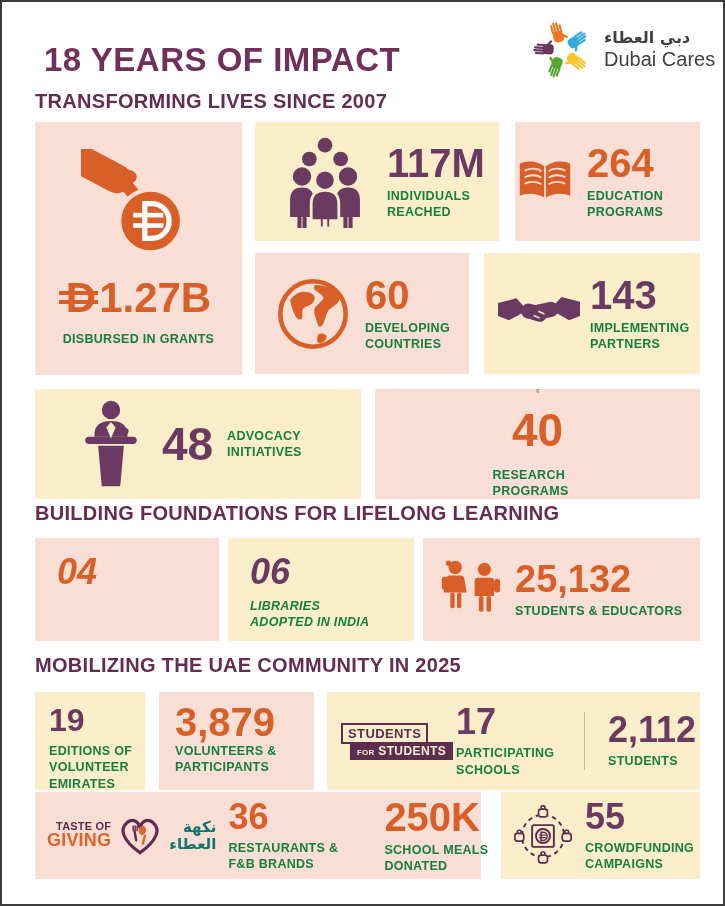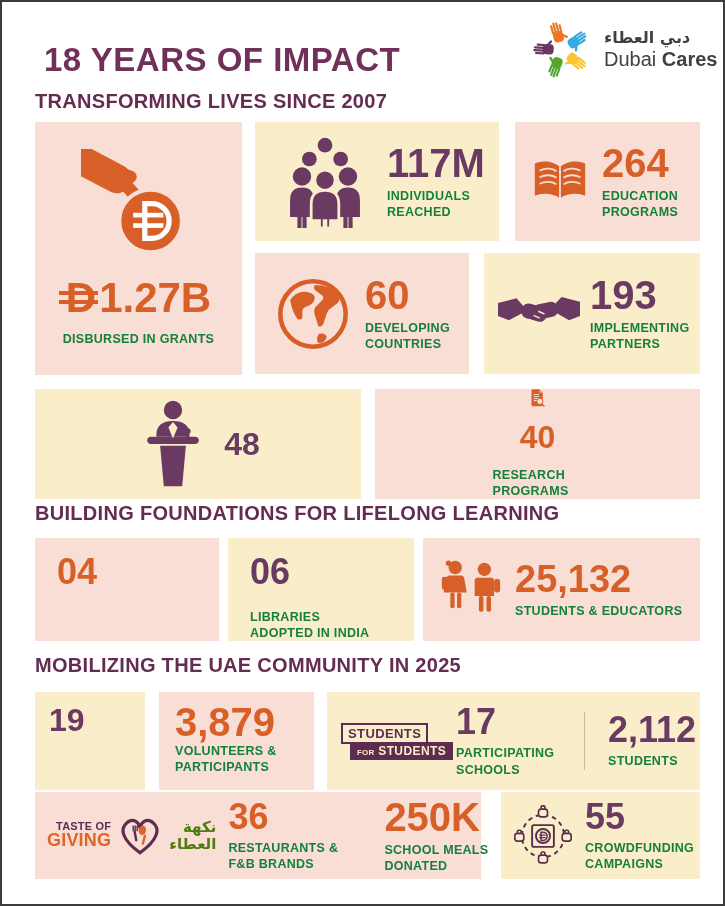--- a/index.html
+++ b/index.html
@@ -4,21 +4,21 @@
 <style>
   html,body{margin:0;padding:0;background:#e8e8e8;}
   .page{position:relative;width:725px;height:906px;background:#ffffff;border:2px solid #3b3b3b;
         box-sizing:border-box;font-family:"Liberation Sans",sans-serif;overflow:hidden;margin:0 auto;}
   
   .title{position:absolute;left:42px;top:24px;font-size:33px;font-weight:700;color:#70305a;letter-spacing:.5px;margin-top:15px;}
   .logo{position:absolute;left:528px;top:16px;display:flex;align-items:center;gap:10px;}
   .logo-text{display:flex;flex-direction:column;line-height:1.05;}
   .logo-arabic{font-family:"DejaVu Sans",sans-serif;font-size:16px;font-weight:700;color:#414042;text-align:left;}
   .logo-latin{font-size:20px;color:#414042;margin-top:3px;}
-  .logo-latin b{font-weight:700;}
+  .logo-latin b{font-weight:400;}
   
   .sec{position:absolute;left:33px;margin:0;font-size:20px;font-weight:700;color:#652c52;letter-spacing:.3px;}
   
   .card{position:absolute;display:flex;align-items:center;box-sizing:border-box;}
   .pink{background:#f8ded4;}
   .cream{background:#faeeca;}
   .col{display:flex;flex-direction:column;}
   .num{font-weight:700;line-height:1;}
   .orange{color:#d85f27;}
   .plum{color:#6b3a63;}
@@ -28,49 +28,49 @@
   .vdiv.on-pink{background:#dcc2b4;}
 
   #card-grants{left:33px;top:120px;width:207px;height:253px;flex-direction:column;justify-content:center;gap:12px;}
   #card-grants .numrow{display:flex;align-items:center;}
   .dirham{position:relative;display:inline-block;margin-right:3px;}
   .dirham::before,.dirham::after{content:"";position:absolute;left:-7px;width:39px;height:4px;background:currentColor;}
   .dirham::before{top:14px;}
   .dirham::after{top:23px;}
 
   #card-individuals{left:253px;top:120px;width:244px;height:119px;padding-left:24px;gap:16px;}
-  #card-education{left:513px;top:120px;width:185px;height:119px;padding-left:15px;gap:12px;}
+  #card-education{left:513px;top:120px;width:185px;height:119px;padding-left:0;gap:12px;}
   #card-countries{left:253px;top:251px;width:214px;height:121px;padding-left:20px;gap:14px;}
   #card-partners{left:482px;top:251px;width:216px;height:121px;padding-left:14px;gap:10px;}
   #card-advocacy{left:33px;top:387px;width:326px;height:110px;justify-content:center;gap:14px;}
   #card-research{left:373px;top:387px;width:325px;height:110px;justify-content:center;gap:14px;flex-direction:column;}
   #card-schools{left:33px;top:536px;width:184px;height:103px;}
   #card-libraries{left:226px;top:536px;width:186px;height:103px;}
   #card-students{left:421px;top:536px;width:277px;height:103px;padding-left:14px;gap:10px;}
-  .stack{flex-direction:column;align-items:flex-start;justify-content:space-between;padding:16px 0 0 22px;}
+  .stack{flex-direction:column;align-items:flex-start;justify-content:flex-start;padding:16px 0 0 22px;font-style:italic;}
   .stack .lbl{margin-top:8px;}
   #card-editions{left:33px;top:690px;width:110px;height:98px;padding:12px 0 0 14px;flex-direction:column;align-items:flex-start;justify-content:flex-start;}
   #card-editions .lbl{margin-top:7px;}
   #card-volunteers{left:157px;top:690px;width:155px;height:98px;padding:10px 0 0 16px;flex-direction:column;align-items:flex-start;justify-content:flex-start;}
   #card-volunteers .lbl{margin-top:1px;}
   #card-sfs{left:325px;top:690px;width:373px;height:98px;padding-left:14px;gap:15px;}
   #card-tog{left:33px;top:790px;width:446px;height:87px;padding-left:12px;gap:12px;}
   #card-crowdfunding{left:499px;top:790px;width:199px;height:87px;padding-left:10px;gap:10px;}
   .stat .lbl{margin-top:5px;}
 
   .sfs-logo{display:flex;flex-direction:column;align-items:flex-start;width:100px;}
   .sfs-top{border:2px solid #5e2c50;color:#5e2c50;font-weight:700;font-size:13px;padding:1px 5px;letter-spacing:.4px;}
   .sfs-bottom{background:#5e2c50;color:#faeeca;font-weight:700;font-size:12px;padding:2px 7px;margin-top:-2px;margin-left:9px;letter-spacing:.4px;white-space:nowrap;}
   .sfs-for{font-size:8px;letter-spacing:.2px;}
 
   .tog-logo{display:flex;align-items:center;gap:5px;}
   .tog-top{color:#5e2c50;font-size:11px;font-weight:700;letter-spacing:.2px;}
   .tog-giving{color:#e0632a;font-size:18px;font-weight:700;margin-top:-2px;letter-spacing:.2px;}
-  .tog-arabic{font-family:"DejaVu Sans",sans-serif;direction:rtl;color:#4d7c0f;font-weight:700;font-size:15px;line-height:1.1;}.n32{font-size:32px}.n36{font-size:36px}
-  .n38{font-size:38px}.n40{font-size:40px}.n42{font-size:42px}.n46{font-size:32px}
+  .tog-arabic{font-family:"DejaVu Sans",sans-serif;direction:rtl;color:#0f766e;font-weight:700;font-size:15px;line-height:1.1;}.n32{font-size:32px}.n36{font-size:36px}
+  .n38{font-size:38px}.n40{font-size:40px}.n42{font-size:42px}.n46{font-size:46px}
   .w85{width:85px}.w90{width:90px}.w95{width:95px}.w100{width:100px}.w105{width:105px}
   .w110{width:110px}.w115{width:115px}.w120{width:120px}.w125{width:125px}
   .w140{width:140px}.nowrap{white-space:nowrap}
 </style>
 </head>
 <body>
 
 <div class="page">
 
   <div class="title">18 YEARS OF IMPACT</div>
@@ -168,38 +168,39 @@
     <svg width="86" height="48" viewBox="0 0 120 64">
       <g fill="#6b3a63">
         <path d="M0,16 L27,9 L43,27 L16,41 L0,35 Z"></path>
         <path d="M120,14 L93,7 L76,25 L104,41 L120,35 Z"></path>
         <rect x="34" y="19" width="38" height="22" rx="10" transform="rotate(16 53 30)"></rect>
         <rect x="50" y="16" width="38" height="22" rx="10" transform="rotate(-12 69 27)"></rect>
       </g>
       <path stroke="#faeeca" stroke-width="2.2" fill="none" d="M45,40 l9,4 M52,34 l9,4 M59,28 l9,4"></path>
     </svg>
     <div class="col">
-      <div class="num n40 plum">193</div>
+      <div class="num n40 plum">143</div>
       <div class="lbl w110" style="margin-top:5px">IMPLEMENTING PARTNERS</div>
     </div>
   </div>
 
   <div id="card-advocacy" class="card cream">
     <svg width="74" height="92" viewBox="0 0 80 100">
       <g fill="#6b3a63">
         <circle cx="40" cy="13" r="10"></circle>
         <path d="M22,40 q0,-15 18,-15 q18,0 18,15 v2 h-36 z"></path>
         <circle cx="56" cy="36" r="3.2"></circle>
         <rect x="54.7" y="36" width="2.6" height="8"></rect>
         <rect x="12" y="42" width="56" height="8" rx="4"></rect>
         <path d="M26,52 h28 l-4,44 h-20 z"></path>
       </g>
       <path d="M40,26 l5,6 -5,12 -5,-12 z" fill="#faeeca"></path>
     </svg>
     <div class="num n46 plum">48</div>
+    <div class="lbl w95">ADVOCACY INITIATIVES</div>
   </div>
 
   <div id="card-research" class="card pink">
     <svg width="78" height="88" viewBox="0 0 92 102">
       <path fill="#d85f27" d="M16,2 h38 l20,20 v70 q0,8 -8,8 h-50 q-8,0 -8,-8 v-82 q0,-8 8,-8 z"></path>
       <path fill="#eda983" d="M54,2 l20,20 h-16 q-4,0 -4,-4 z"></path>
       <rect x="20" y="30" width="34" height="5" rx="2.5" fill="#ffffff"></rect>
       <rect x="20" y="42" width="34" height="5" rx="2.5" fill="#ffffff"></rect>
       <rect x="20" y="54" width="34" height="5" rx="2.5" fill="#ffffff"></rect>
       <rect x="20" y="66" width="20" height="5" rx="2.5" fill="#ffffff"></rect>
@@ -240,20 +241,21 @@
     <div class="col">
       <div class="num n38 orange">25,132</div>
       <div class="lbl nowrap" style="margin-top:5px">STUDENTS &amp; EDUCATORS</div>
     </div>
   </div>
 
   <h2 class="sec" style="top:652px">MOBILIZING THE UAE COMMUNITY IN 2025</h2>
 
   <div id="card-editions" class="card cream">
     <div class="num n32 plum">19</div>
+    <div class="lbl w85">EDITIONS OF VOLUNTEER EMIRATES</div>
   </div>
 
   <div id="card-volunteers" class="card pink">
     <div class="num n40 orange">3,879</div>
     <div class="lbl w115">VOLUNTEERS &amp; PARTICIPANTS</div>
   </div>
 
   <div id="card-sfs" class="card cream">
     <div class="sfs-logo">
       <div class="sfs-top">STUDENTS</div>

